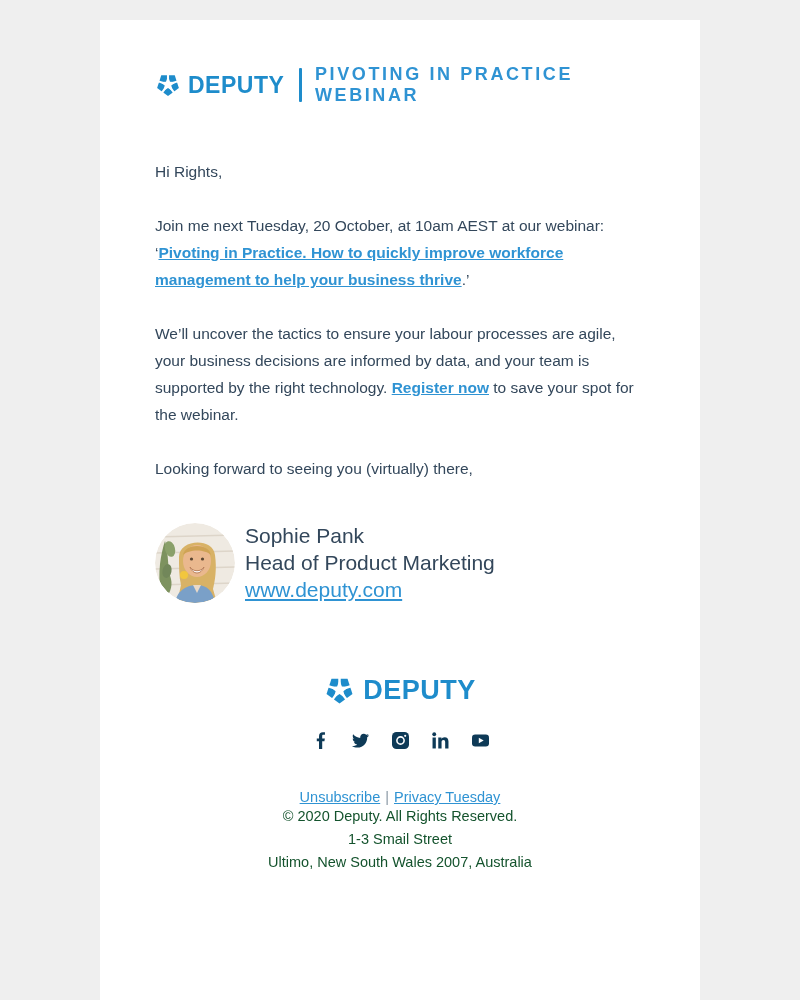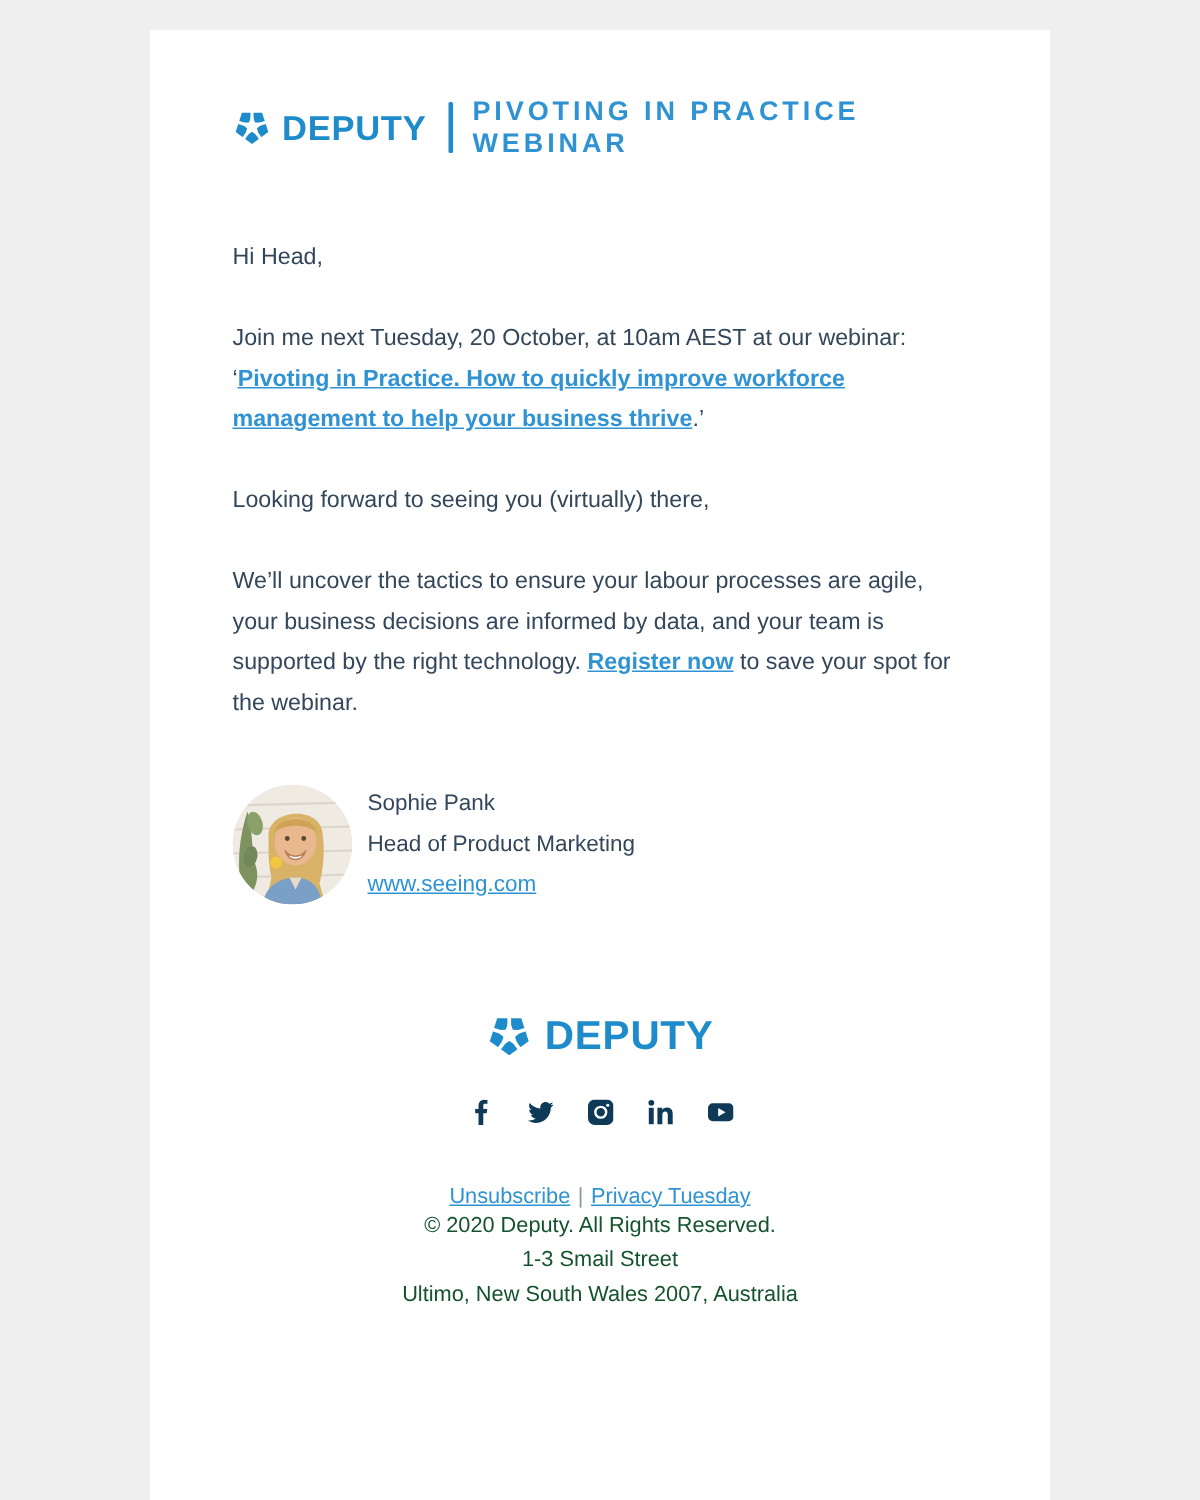--- a/index.html
+++ b/index.html
@@ -66,21 +66,21 @@
     align-items: center;
     gap: 10px;
   }
   .avatar {
     width: 80px; height: 80px;
     border-radius: 50%;
     overflow: hidden;
     flex: 0 0 80px;
   }
   .avatar svg { display: block; }
-  .sig-lines { font-size: 15px; line-height: 27px; color: #33475b; }
+  .sig-lines { font-size: 21px; line-height: 27px; color: #33475b; }
 
   
   .footer { margin-top: 72px; text-align: center; }
   .footer-logo { display: inline-flex; align-items: center; gap: 8px; }
   .footer-logo .logo-word { font-size: 27px; }
   .social-row {
     margin-top: 22px;
     display: flex;
     justify-content: center;
     align-items: center;
@@ -129,28 +129,28 @@
             <use href="#deputy-star"></use>
           </svg>
       </span>
       <span class="logo-word">DEPUTY</span>
     </div>
     <div class="header-sep"></div>
     <div class="header-title">PIVOTING IN PRACTICE WEBINAR</div>
   </div>
 
   <div class="email-body">
-    <p>Hi Head,</p>
+    <p>Hi Rights,</p>
 
 
     <p><span>Join me next Tuesday, 20 October, at 10am AEST at our webinar: ‘</span><a href="#" class="text-link bold">Pivoting in Practice. How to quickly improve workforce management to help your business thrive</a><span>.’</span></p>
 
+    <p><span>We’ll uncover the tactics to ensure your labour processes are agile, your business decisions are informed by data, and your team is supported by the right technology. </span><a href="#" class="text-link bold">Register now</a><span> to save your spot for the webinar.</span></p>
+
     <p>Looking forward to seeing you (virtually) there,</p>
-
-    <p><span>We’ll uncover the tactics to ensure your labour processes are agile, your business decisions are informed by data, and your team is supported by the right technology. </span><a href="#" class="text-link bold">Register now</a><span> to save your spot for the webinar.</span></p>
   </div>
 
   <div class="signature">
     <div class="avatar">
       <svg width="80" height="80" viewBox="0 0 80 80">
         <defs>
             <clipPath id="avclip">
               <circle cx="40" cy="40" r="40"></circle>
             </clipPath>
           </defs>
@@ -173,21 +173,21 @@
           <path d="M35 44 C38 49 46 49 49 44 C46 52 38 52 35 44 Z" fill="#ffffff" stroke="#b97f5a" stroke-width="1"></path>
           <circle cx="29" cy="52" r="4" fill="#f2c63e"></circle>
           <path d="M20 80 C22 66 34 62 42 62 C52 62 58 68 60 80 Z" fill="#7aa0c8"></path>
           <path d="M38 62 L42 70 L46 62 Z" fill="#e9d9c8"></path>
         </g>
       </svg>
     </div>
     <div class="sig-lines">
       <div>Sophie Pank</div>
       <div>Head of Product Marketing</div>
-      <div><a href="#" class="text-link">www.seeing.com</a></div>
+      <div><a href="#" class="text-link">www.deputy.com</a></div>
     </div>
   </div>
 
   <div class="footer">
     <div class="footer-logo">
       <span class="logo-icon">
         <svg width="31" height="31" viewBox="-0.5 -0.5 25 25">
             <use href="#deputy-star"></use>
           </svg>
       </span>

